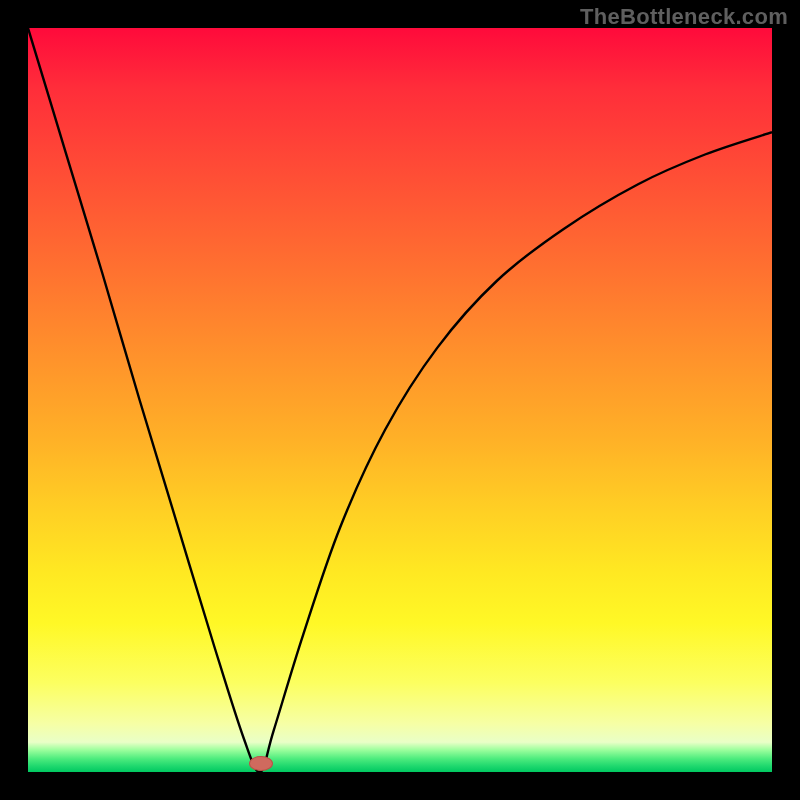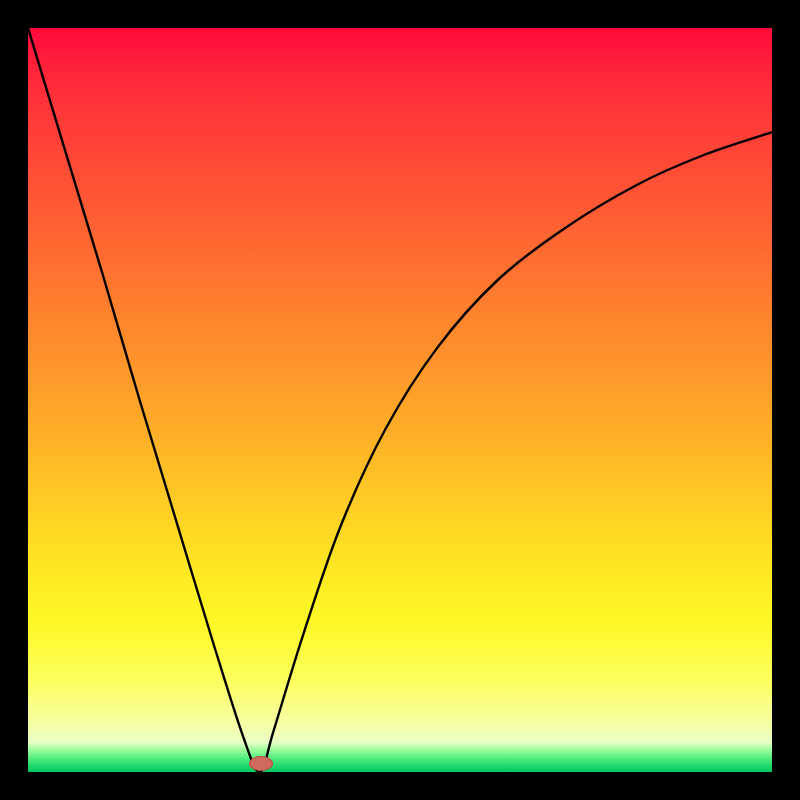--- a/index.html
+++ b/index.html
@@ -67,20 +67,21 @@
     position: absolute;
     border-radius: 50%;
     z-index: 3;
   }
 </style>
 </head>
 <body>
 
 <div class="frame">
 
+  <div class="watermark">TheBottleneck.com</div>
 
   <div class="plot-area">
     <div class="gradient"></div>
 
     <svg class="curve" viewBox="0 0 744 744" preserveAspectRatio="none">
       <path id="curve-path" fill="none" stroke-width="2.4" stroke="#000000" d="M 0.0 0.0 C 6.2 20.5, 24.8 81.8, 37.2 122.8 C 49.6 163.7, 62.0 204.0, 74.4 245.5 C 86.8 287.1, 99.2 330.5, 111.6 372.0 C 124.0 413.5, 136.4 453.8, 148.8 494.8 C 161.2 535.7, 174.8 581.6, 186.0 617.5 C 197.2 653.5, 208.1 689.4, 215.8 710.5 C 223.4 731.6, 227.2 745.2, 232.1 744.0 C 237.1 742.8, 238.3 726.0, 245.5 703.1 C 252.7 680.1, 264.1 640.5, 275.3 606.4 C 286.4 572.3, 298.8 532.6, 312.5 498.5 C 326.1 464.4, 341.0 431.5, 357.1 401.8 C 373.2 372.0, 390.6 344.7, 409.2 319.9 C 427.8 295.1, 447.6 272.8, 468.7 253.0 C 489.8 233.1, 512.1 217.0, 535.7 200.9 C 559.2 184.8, 586.5 168.6, 610.1 156.2 C 633.6 143.8, 654.7 135.2, 677.0 126.5 C 699.4 117.8, 732.8 107.9, 744.0 104.2"></path>
     </svg>
 
     <div class="dot" id="min-dot" style="width: 22px; height: 13px; left: 221.128px; top: 727.828px; background: rgb(207, 106, 94); border: 1px solid rgb(184, 84, 72);"></div>
   </div>

